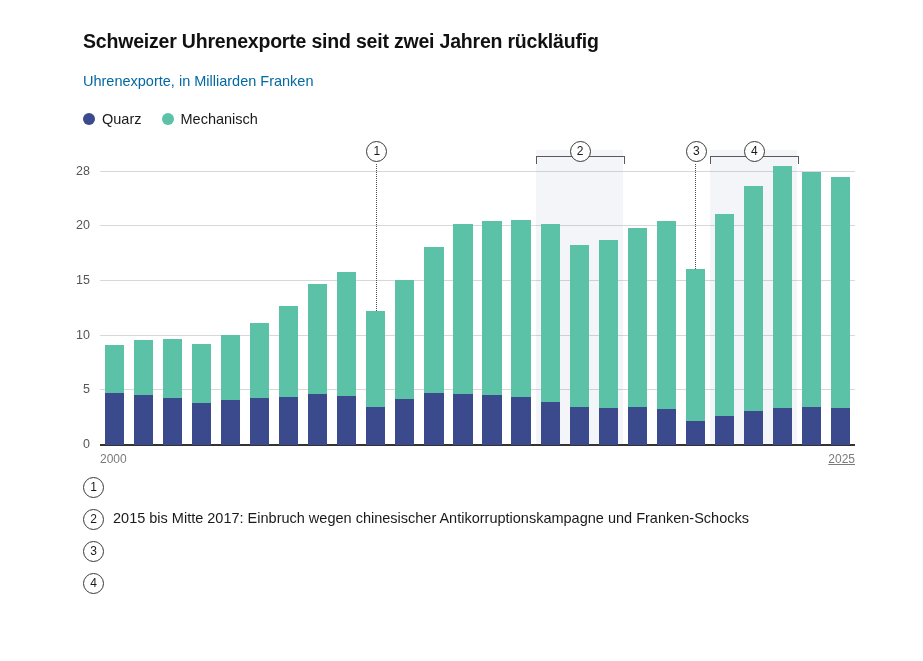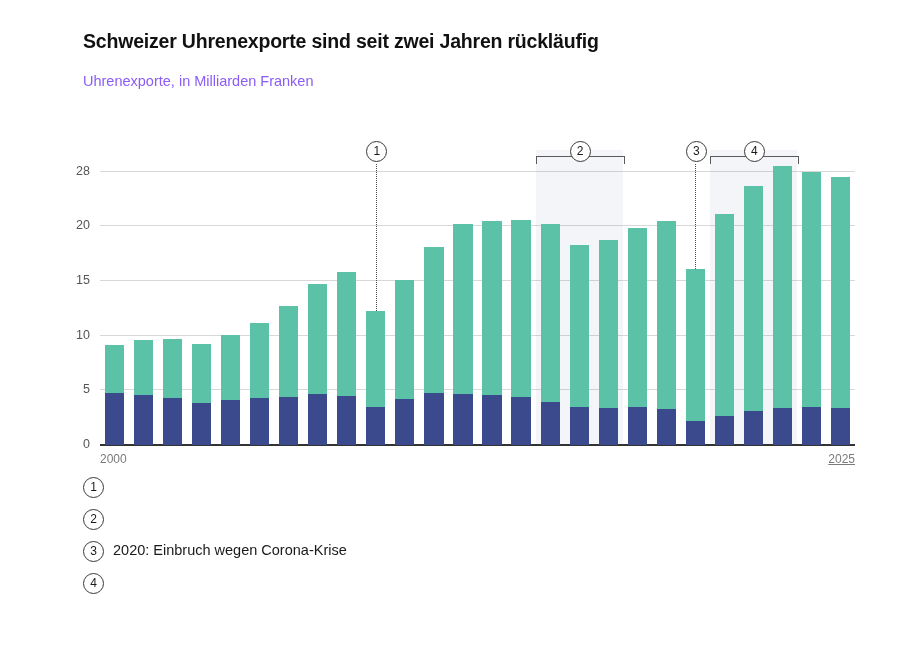--- a/index.html
+++ b/index.html
@@ -29,21 +29,21 @@
     font-weight: bold;
     letter-spacing: -0.2px;
     color: #111111;
   }
   .subtitle {
     position: absolute;
     left: 83px;
     top: 73px;
     font-size: 14.5px;
     font-weight: normal;
-    color: #8b5cf6;
+    color: #0369a1;
   }
 
   
   .legend {
     position: absolute;
     left: 83px;
     top: 111px;
     display: flex;
     align-items: center;
     gap: 20px;
@@ -177,20 +177,30 @@
   }
 </style>
 </head>
 <body>
 
 <div id="root">
 
   <div class="title">Schweizer Uhrenexporte sind seit zwei Jahren rückläufig</div>
   <div class="subtitle">Uhrenexporte, in Milliarden Franken</div>
 
+  <div class="legend">
+    <div class="legend-item">
+      <span class="legend-dot" style="background:#3b4a8c"></span>
+      <span>Quarz</span>
+    </div>
+    <div class="legend-item">
+      <span class="legend-dot" style="background:#5bc2a8"></span>
+      <span>Mechanisch</span>
+    </div>
+  </div>
 
   <div class="plot" id="plot">
     <div class="xaxis"></div>
     <div class="xtick left">2000</div>
     <div class="xtick right">2025</div>
   <div class="gridline" style="bottom: 0px; background: rgb(51, 51, 51);">
         <div class="ytick">0</div>
       </div>
       <div class="gridline" style="bottom: 54.6296px;">
         <div class="ytick">5</div>
@@ -322,23 +332,23 @@
       <div class="bracket" style="left: 609.808px; width: 87.1154px; top: 6px;"></div>
       <div class="marker" style="left: 643.865px; top: -9px;">4</div>
     </div>
 
   <div class="notes">
     <div class="note">
       <div class="note-marker">1</div>
     </div>
     <div class="note">
       <div class="note-marker">2</div>
+      <div class="note-text">2015 bis Mitte 2017: Einbruch wegen chinesischer Antikorruptionskampagne und Franken-Schocks</div>
     </div>
     <div class="note">
       <div class="note-marker">3</div>
-      <div class="note-text">2020: Einbruch wegen Corona-Krise</div>
     </div>
     <div class="note">
       <div class="note-marker">4</div>
     </div>
   </div>
 
 </div>
 
 </body></html>

